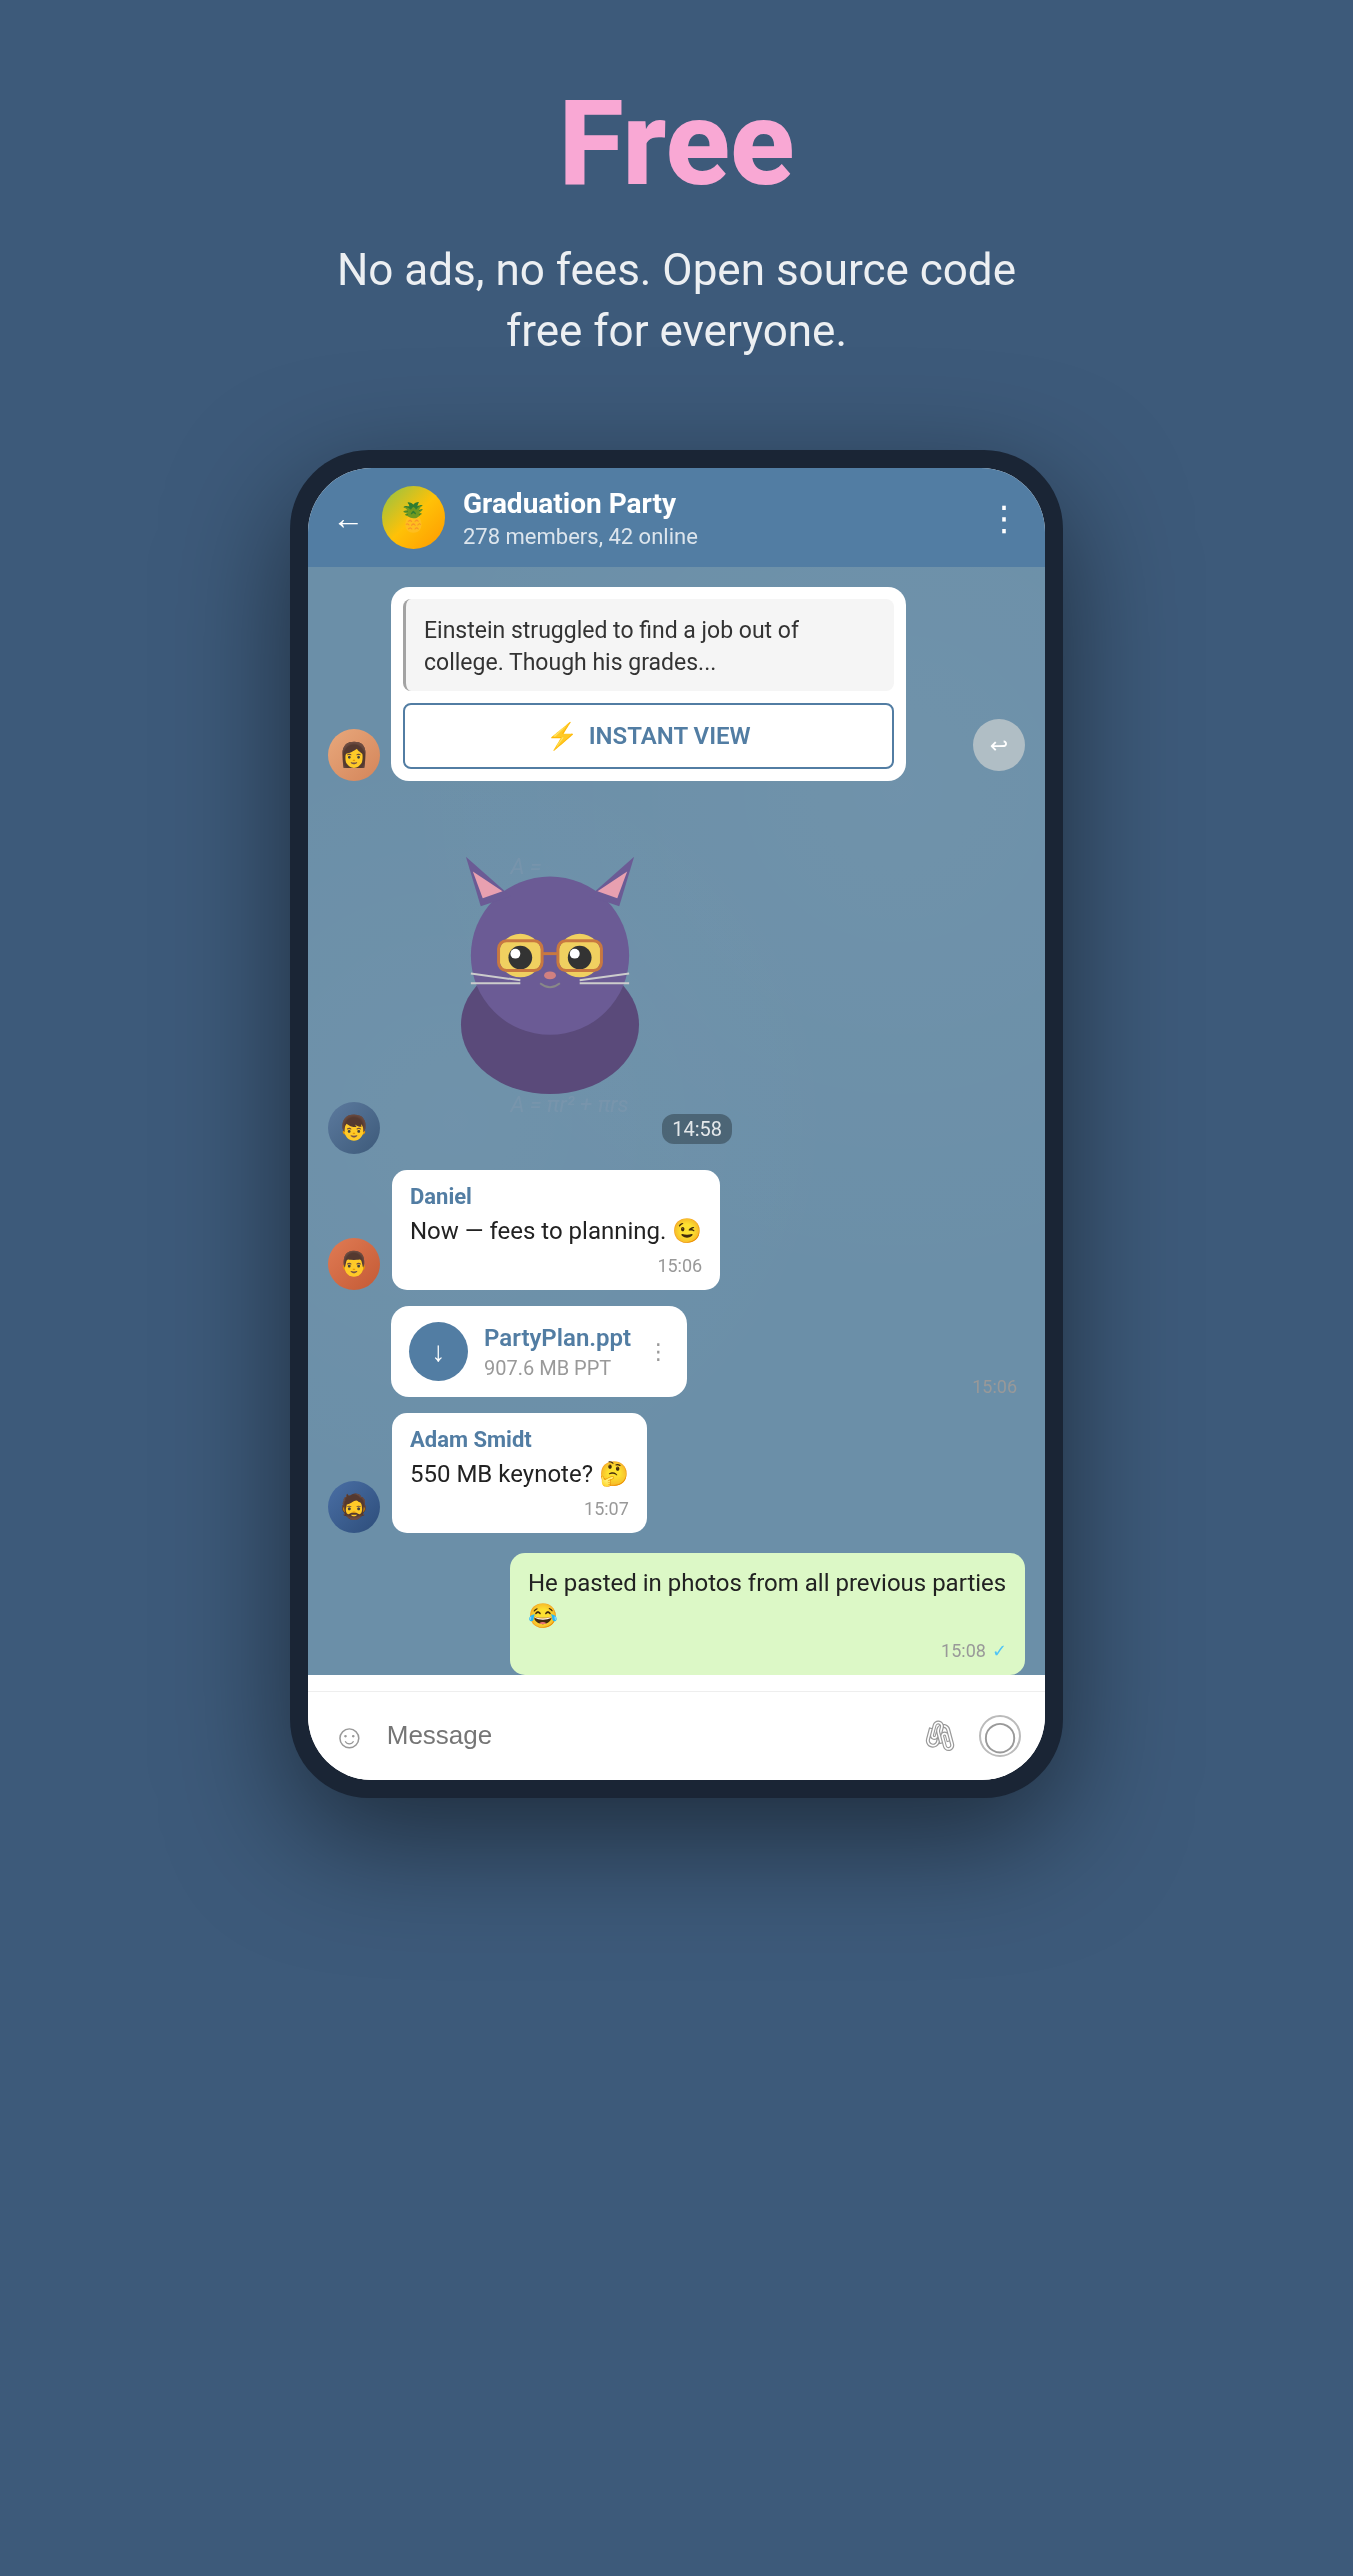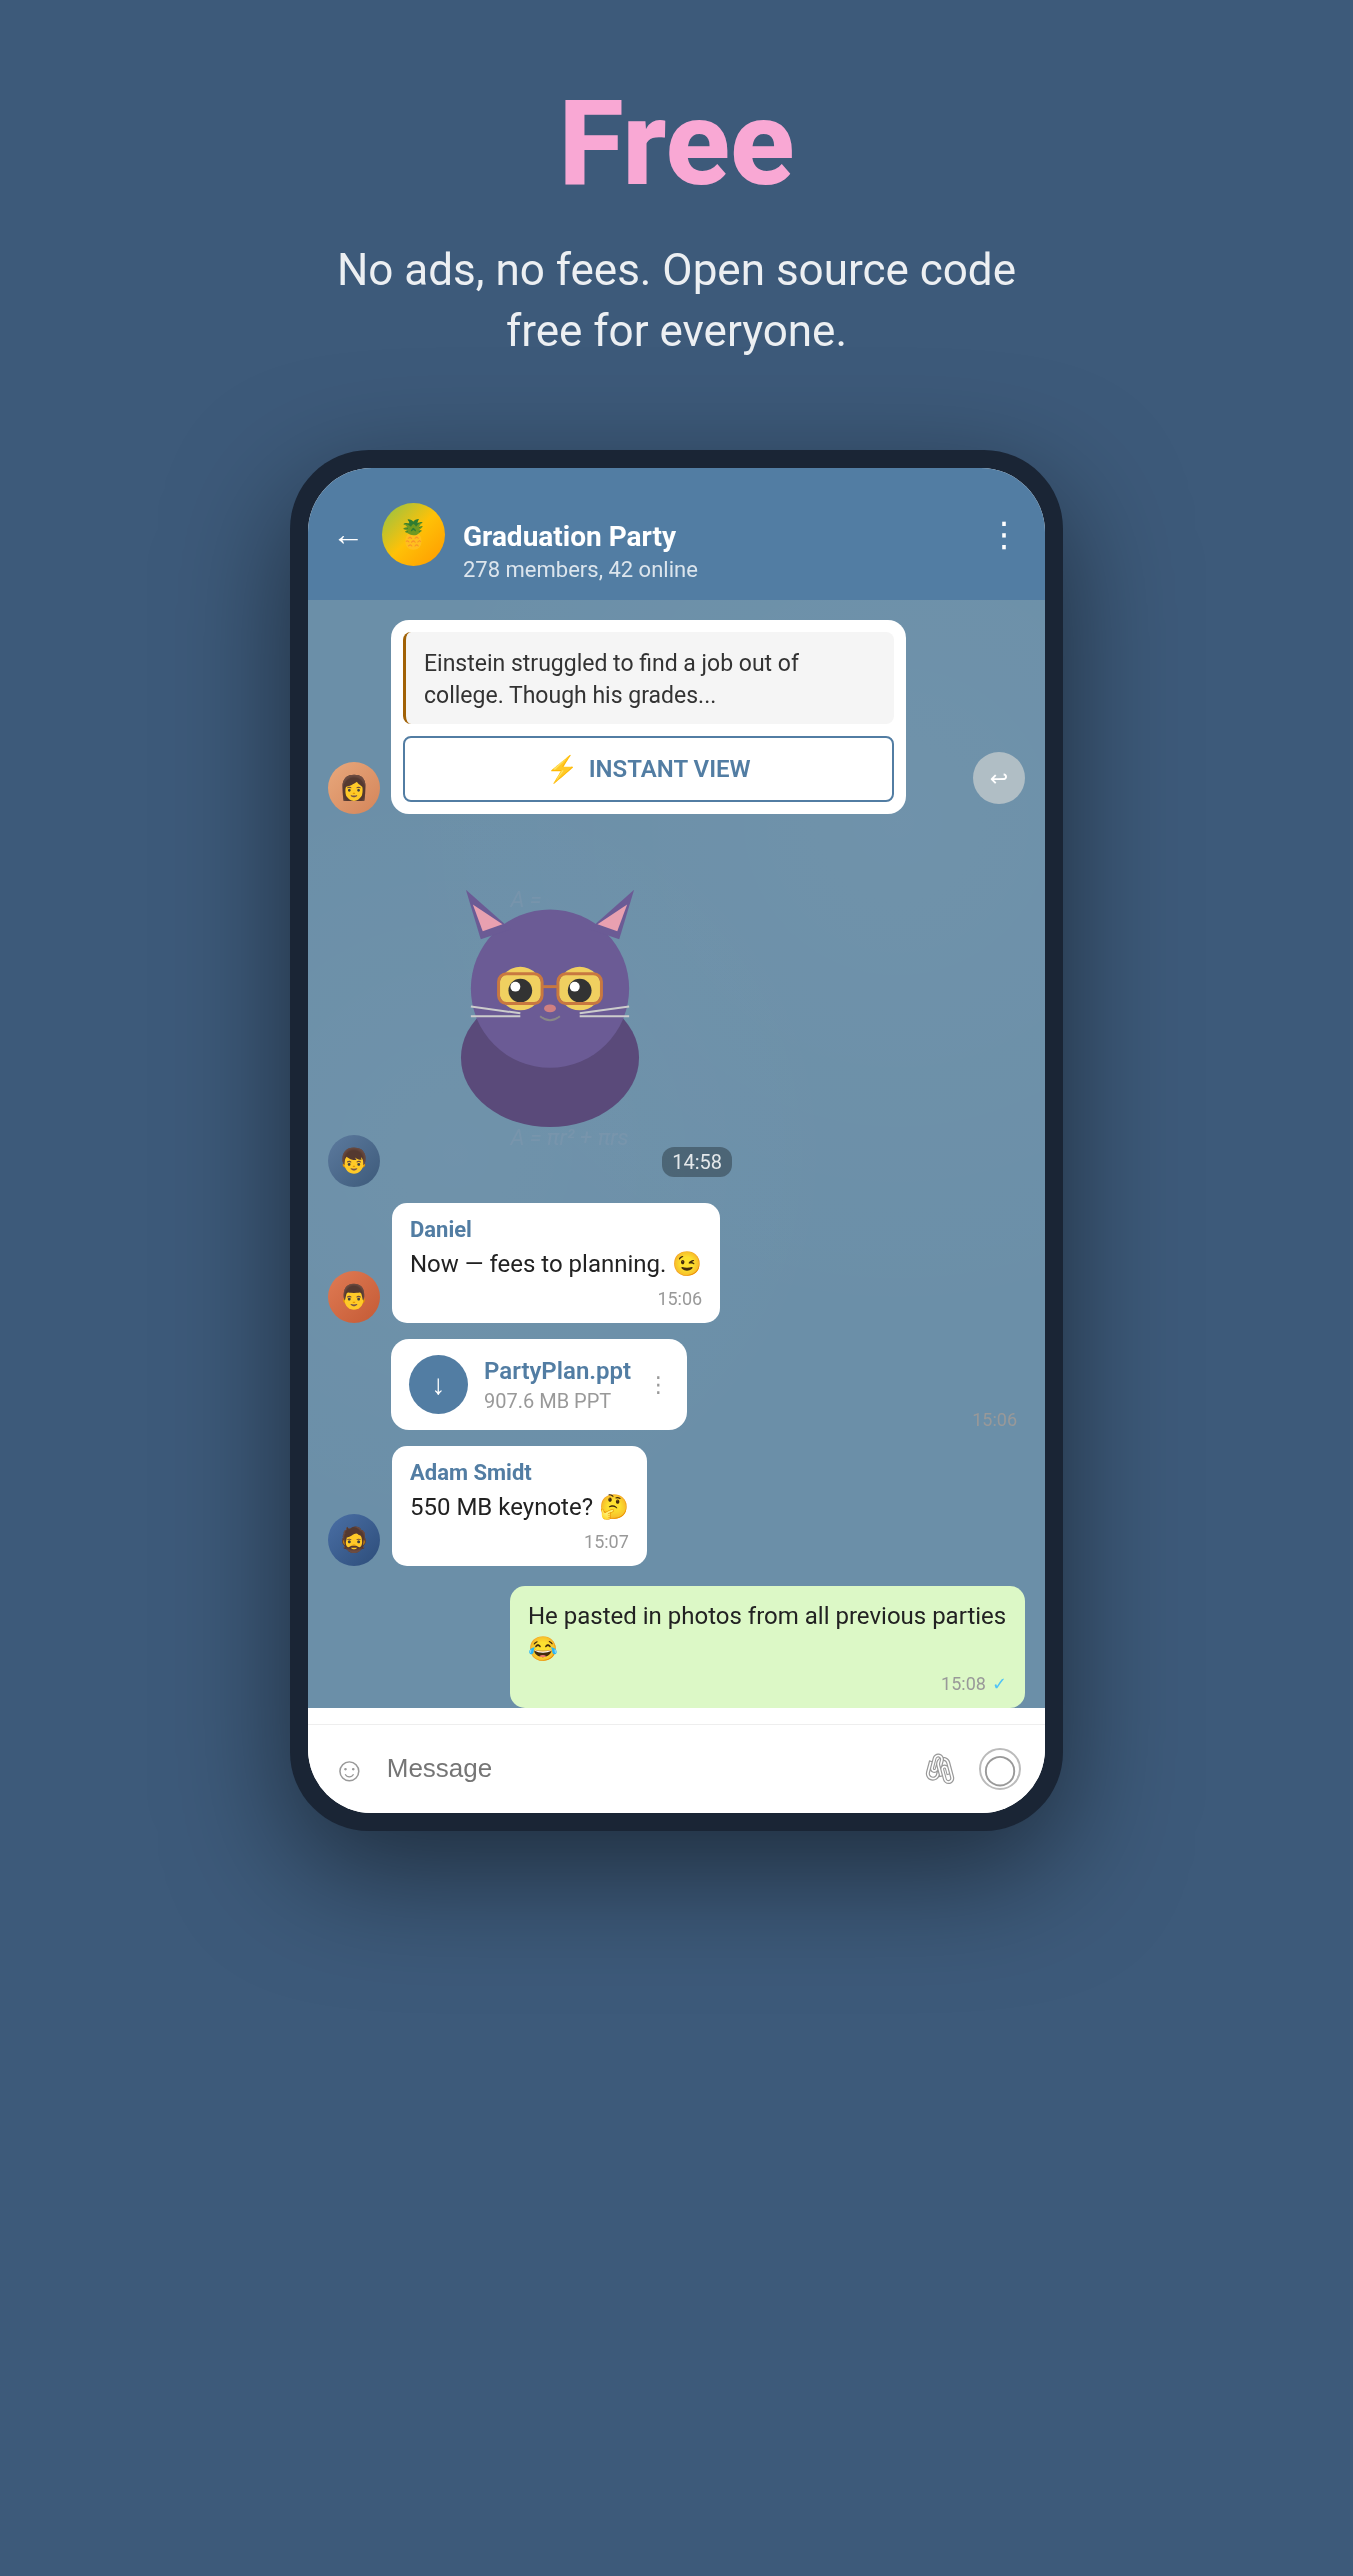--- a/index.html
+++ b/index.html
@@ -80,21 +80,20 @@
       justify-content: center;
       font-size: 30px;
       flex-shrink: 0;
       overflow: hidden;
     }
     .group-avatar-inner {
       font-size: 28px;
     }
     .header-info {
       flex: 1;
-      margin-top: 34px;
     }
     .header-name {
       color: white;
       font-size: 28px;
       font-weight: 700;
     }
     .header-meta {
       color: rgba(255,255,255,0.8);
       font-size: 22px;
       margin-top: 4px;
@@ -192,21 +191,21 @@
       overflow: hidden;
       max-width: 515px;
       margin-left: 63px;
       margin-bottom: 16px;
     }
     .article-text {
       padding: 16px 18px 12px;
       font-size: 23px;
       color: #333;
       line-height: 1.4;
-      border-left: 3px solid #a16207;
+      border-left: 3px solid #a3a3a3;
       margin: 12px;
       background: #f5f5f5;
       border-radius: 8px;
     }
     .instant-view-btn {
       display: flex;
       align-items: center;
       justify-content: center;
       gap: 10px;
       margin: 12px;

